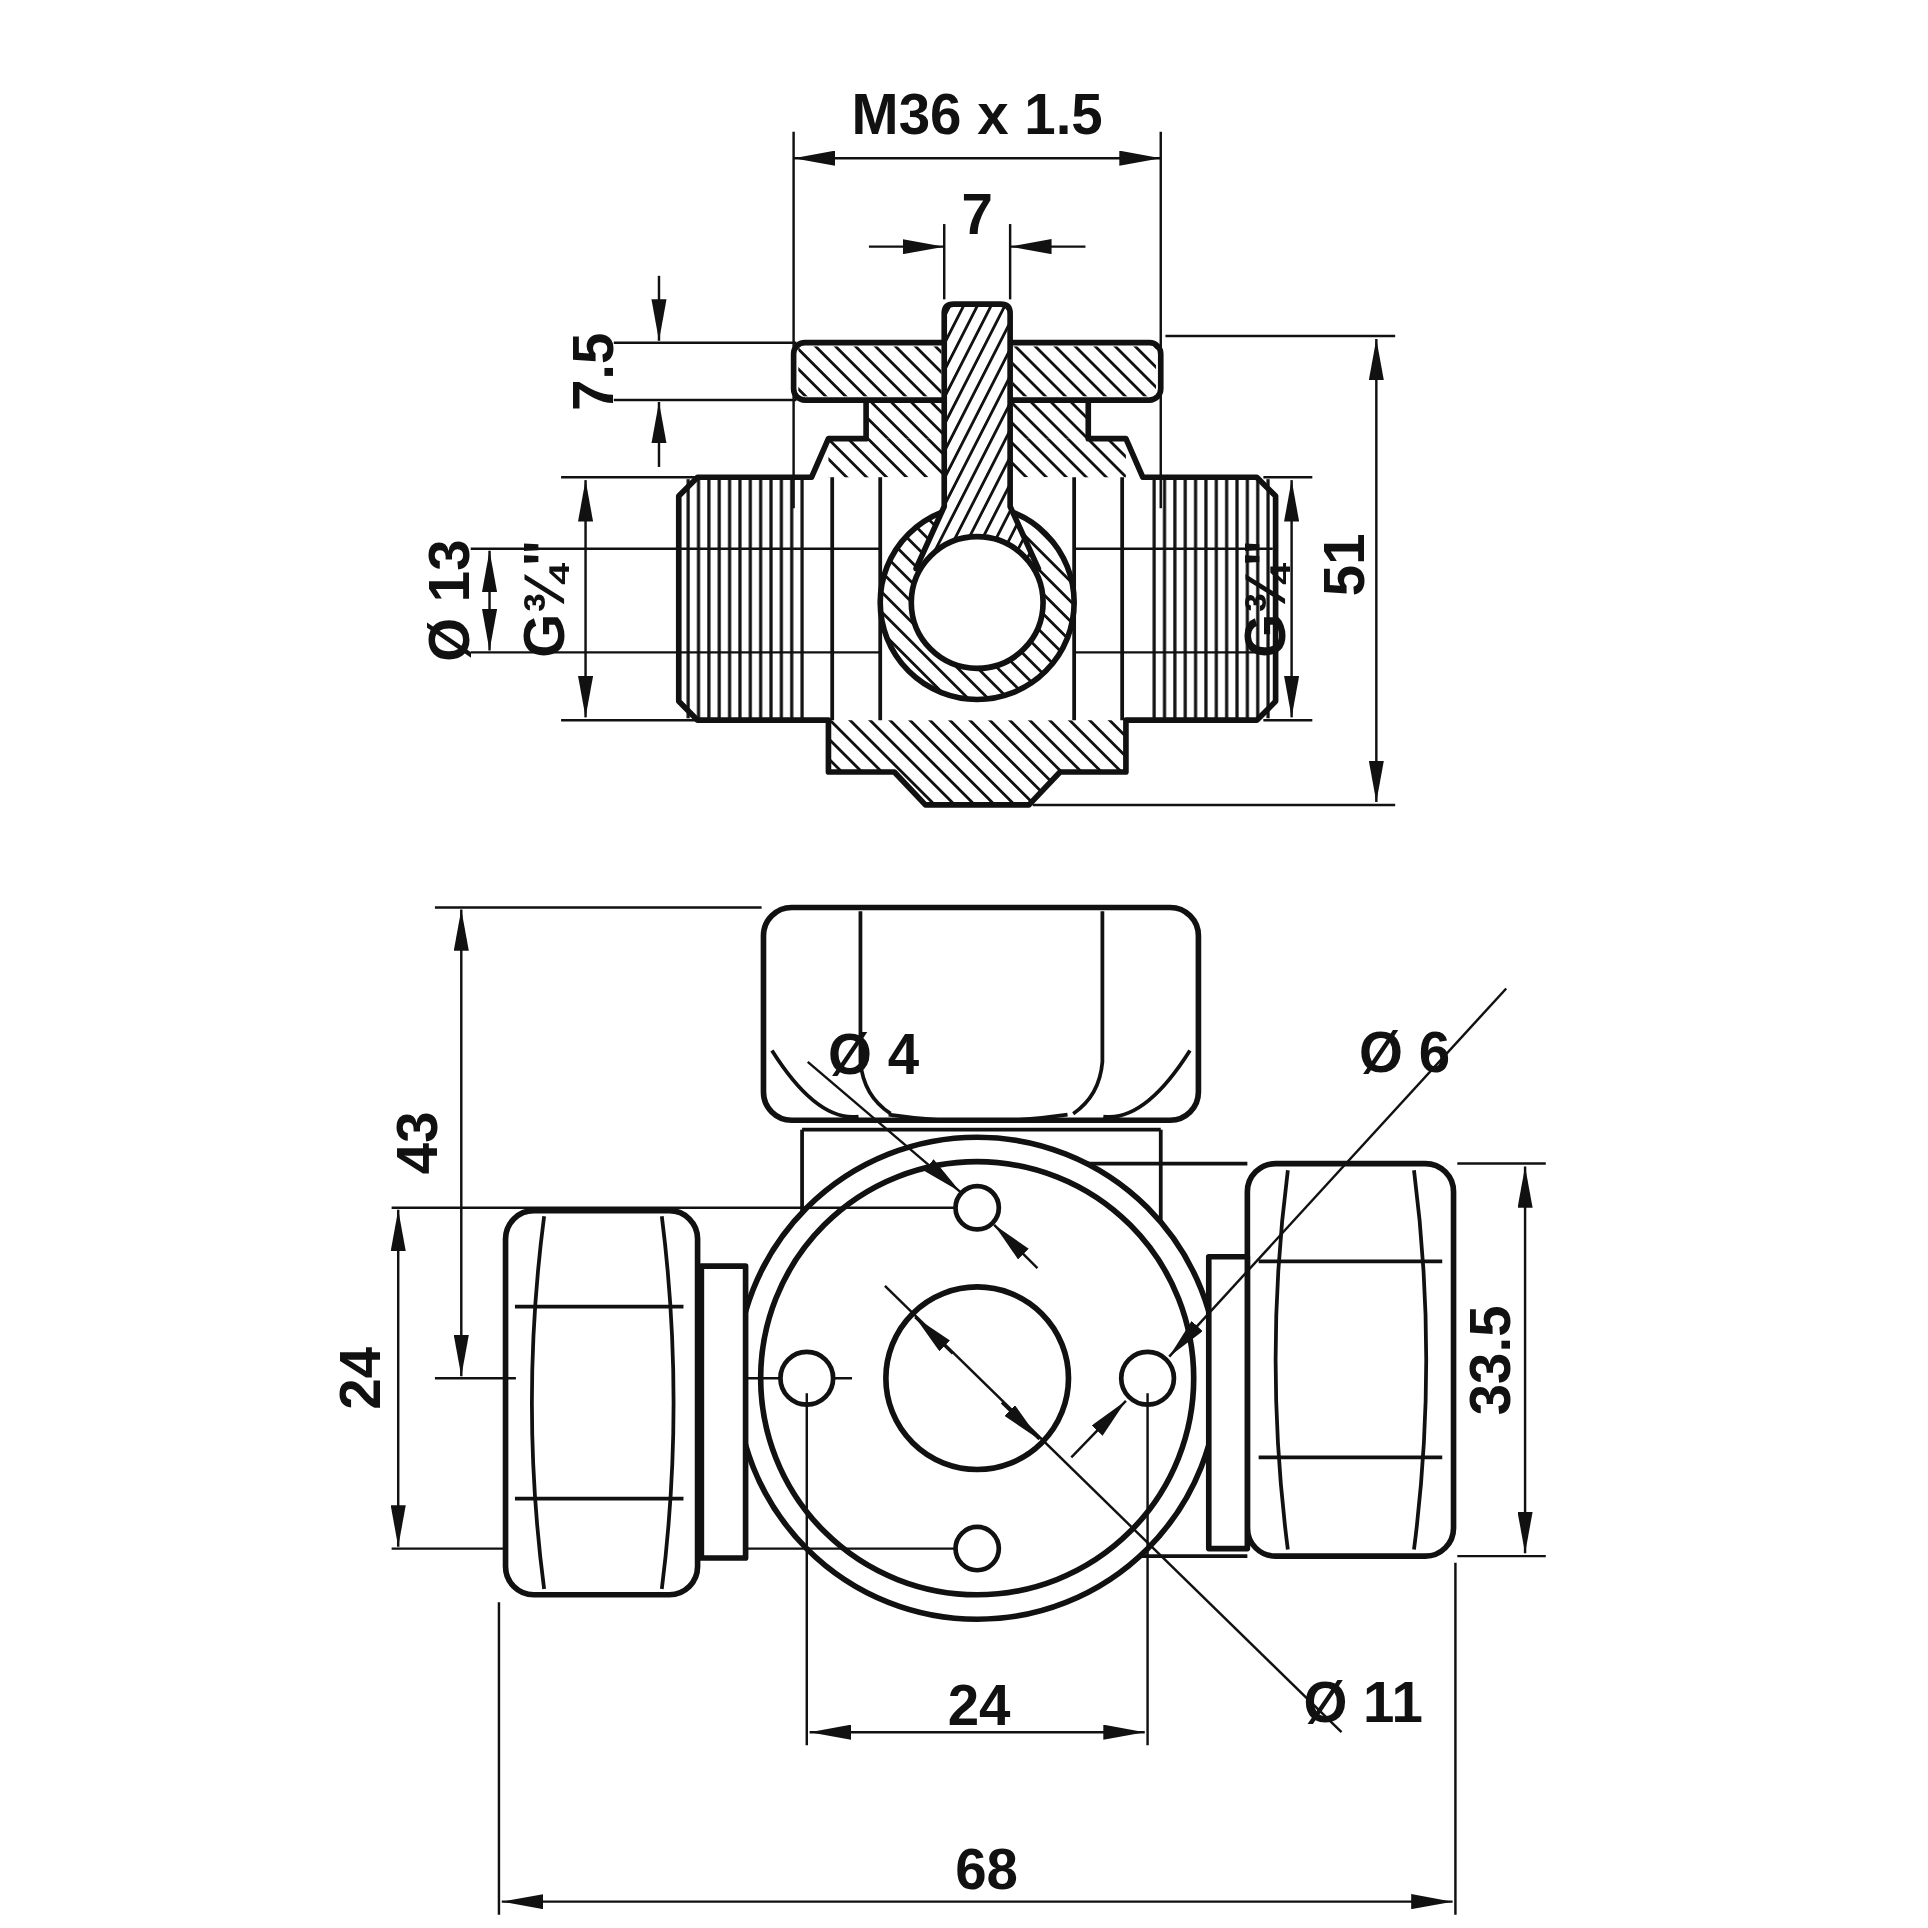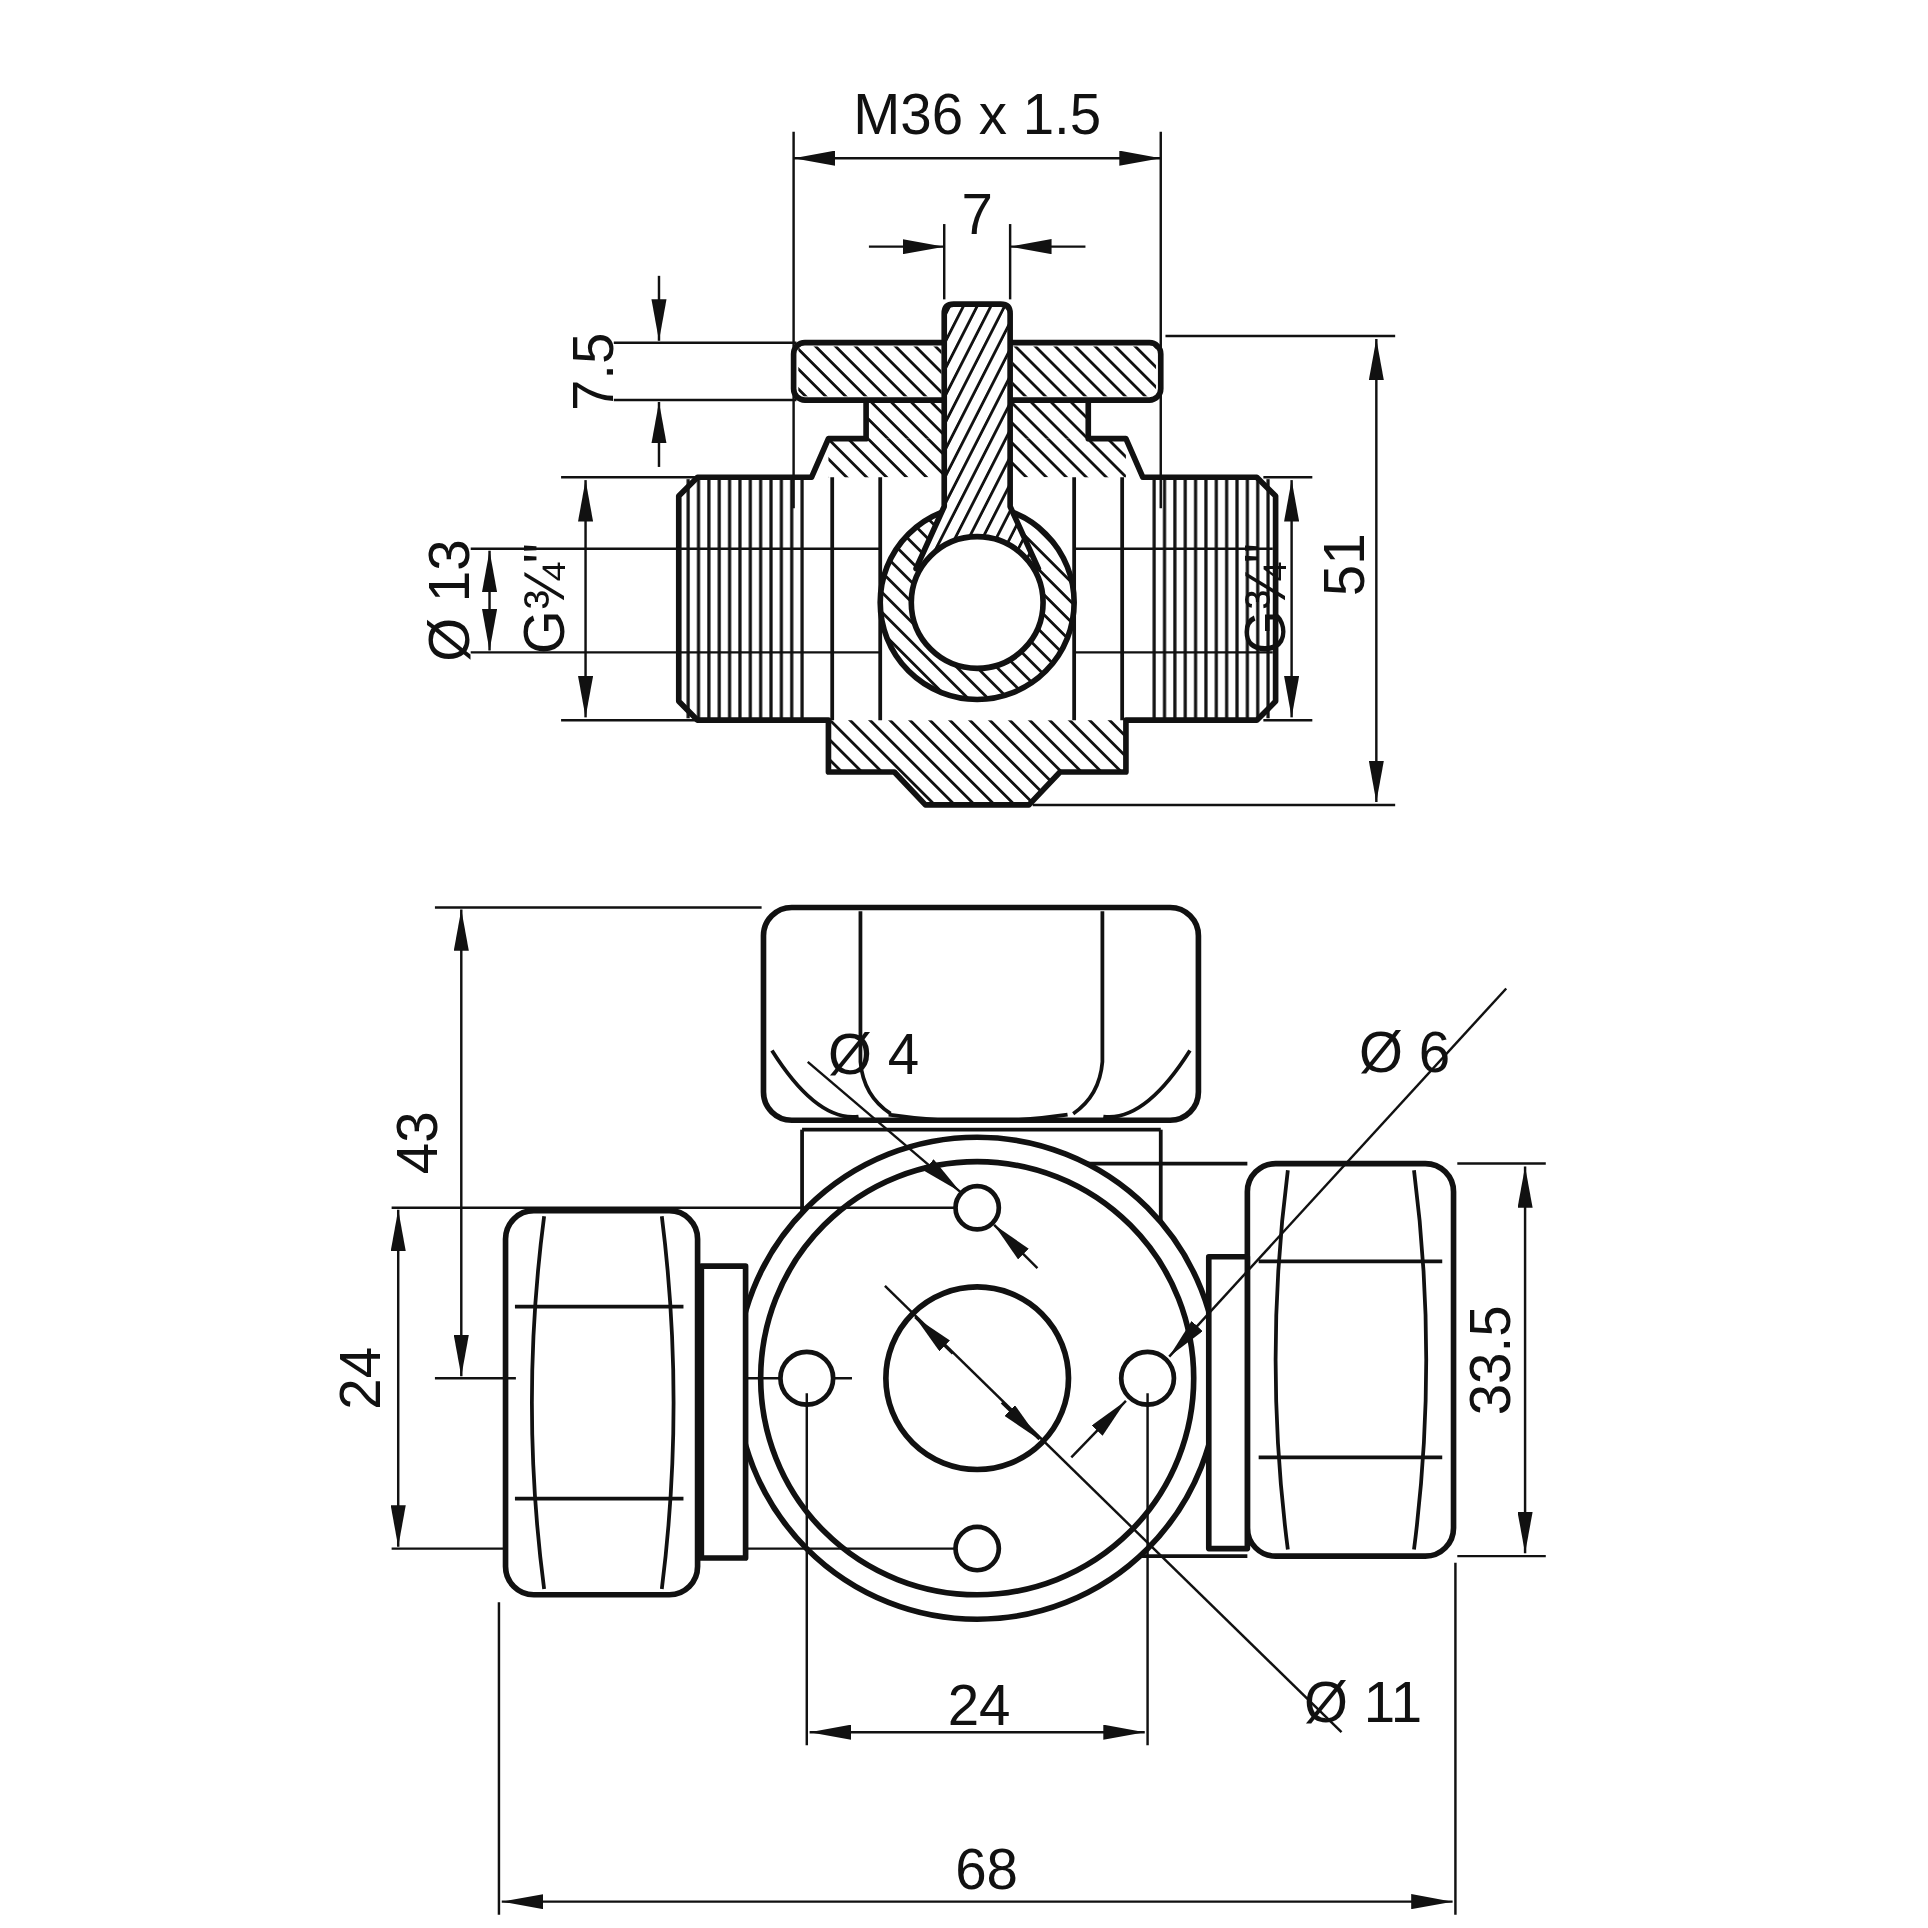--- a/index.html
+++ b/index.html
@@ -1,16 +1,16 @@
 <!DOCTYPE html>
 <html style="font-size:15px"><head>
 <meta charset="utf-8">
 <style>
   html,body{margin:0;padding:0;background:#ffffff;}
-  .stage{width:100vw;height:100vw;max-width:1928px;max-height:1928px;margin:0 auto;}
+  .stage{width:100vw;height:100vw;max-width:1928px;max-height:1928px;margin:0 auto;font-weight:bold;}
   svg{display:block;width:100%;height:100%;background:#fff;}
   .outline{fill:#fff;stroke:#111;stroke-width:6;stroke-linejoin:round;}
   .med{stroke:#111;stroke-width:4;fill:none;}
   .thin{stroke:#111;stroke-width:2.6;fill:none;}
   .dim{stroke:#111;stroke-width:2.6;fill:none;}
   .hatch{fill:url(#hatchA);stroke:none;}
   .white{fill:#fff;stroke:none;}
   text{font-family:"Liberation Sans","DejaVu Sans",sans-serif;font-size:60px;fill:#111;}
 </style>
 </head>

